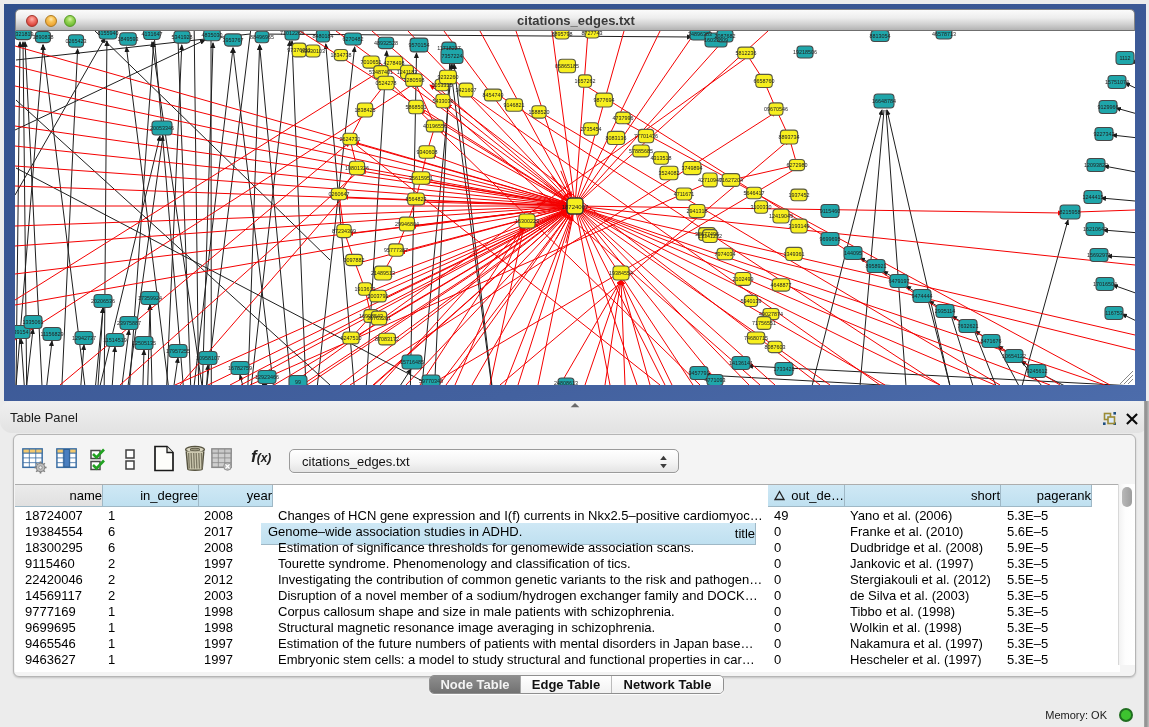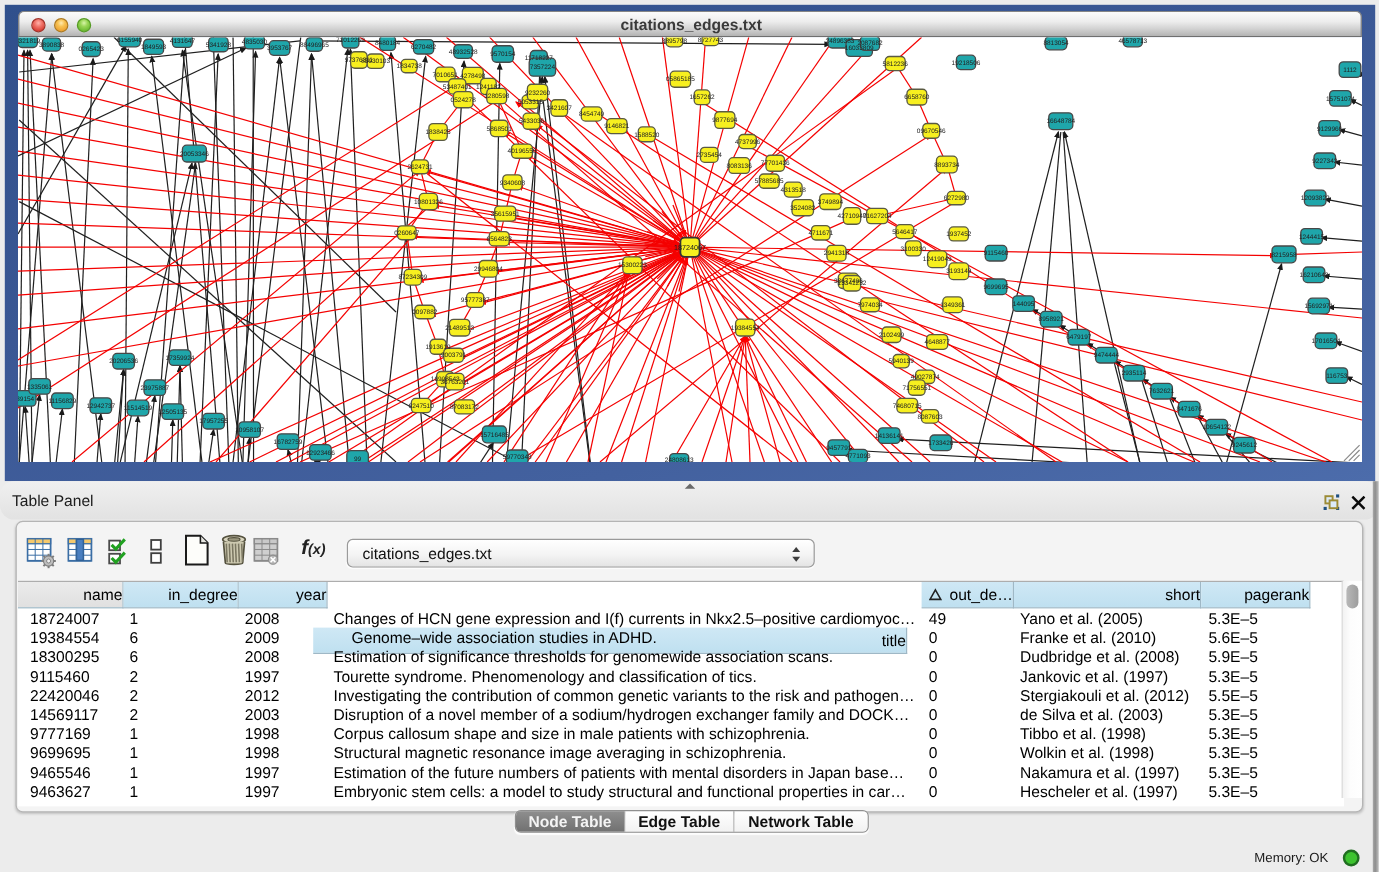--- a/index.html
+++ b/index.html
@@ -711,26 +711,26 @@
 <div class="hrow" style="left:753px;width:77px;"><svg style="position:absolute;left:6px;top:5px" width="11" height="11" viewBox="0 0 11 11">
             <path d="M5.5,1.5 L10,9.5 L1,9.5 Z" fill="none" stroke="#222" stroke-width="1.3"></path>
           </svg><span style="padding-left:14px">out_de…</span></div>
 <div class="hrow" style="left:830px;width:156px;"><span style="padding-left:14px">short</span></div>
 <div class="hrow" style="left:986px;width:91px;"><span style="padding-left:14px">pagerank</span></div>
 <div class="cell" style="left:10px;top:23px">18724007</div>
 <div class="cell" style="left:93px;top:23px">1</div>
 <div class="cell" style="left:189px;top:23px">2008</div>
 <div class="cell" style="left:263px;top:23px">Changes of HCN gene expression and I(f) currents in Nkx2.5–positive cardiomyoc…</div>
 <div class="cell" style="left:759px;top:23px">49</div>
-<div class="cell" style="left:835px;top:23px">Yano et al. (2005)</div>
+<div class="cell" style="left:835px;top:23px">Yano et al. (2006)</div>
 <div class="cell" style="left:992px;top:23px">5.3E–5</div>
 <div class="cell" style="left:10px;top:39px">19384554</div>
 <div class="cell" style="left:93px;top:39px">6</div>
-<div class="cell" style="left:189px;top:39px">2009</div>
-<div class="cell" style="left:278px;top:39px">Genome–wide association studies in ADHD.</div>
+<div class="cell" style="left:189px;top:39px">2017</div>
+<div class="cell" style="left:253px;top:39px">Genome–wide association studies in ADHD.</div>
 <div class="cell" style="left:759px;top:39px">0</div>
 <div class="cell" style="left:835px;top:39px">Franke et al. (2010)</div>
 <div class="cell" style="left:992px;top:39px">5.6E–5</div>
 <div class="cell" style="left:10px;top:55px">18300295</div>
 <div class="cell" style="left:93px;top:55px">6</div>
 <div class="cell" style="left:189px;top:55px">2008</div>
 <div class="cell" style="left:263px;top:55px">Estimation of significance thresholds for genomewide association scans.</div>
 <div class="cell" style="left:759px;top:55px">0</div>
 <div class="cell" style="left:835px;top:55px">Dudbridge et al. (2008)</div>
 <div class="cell" style="left:992px;top:55px">5.9E–5</div>

